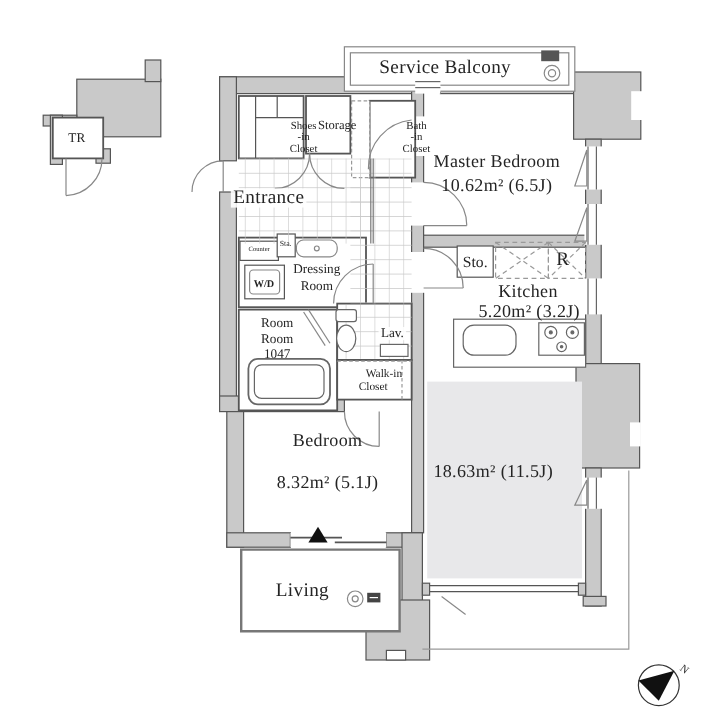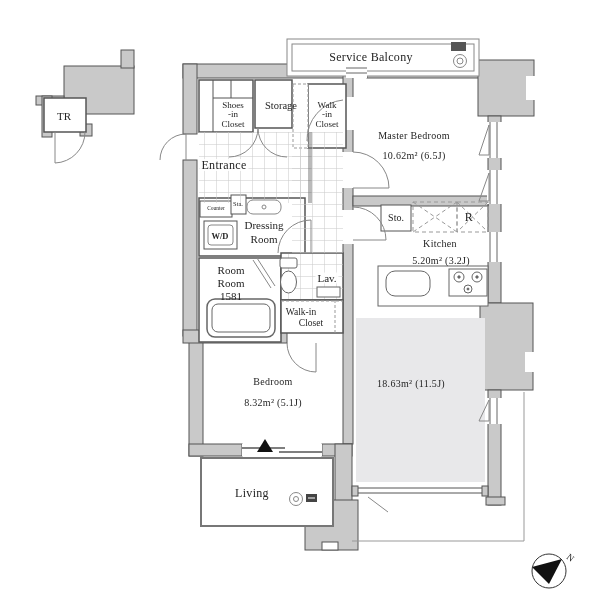--- a/index.html
+++ b/index.html
@@ -2,28 +2,28 @@
 <html><head>
 <meta charset="utf-8">
 <style>
   html,body{margin:0;padding:0;background:#fff;}
   #canvas{position:relative;width:600px;height:600px;background:#ffffff;overflow:hidden;
           font-family:"Liberation Serif","DejaVu Serif",serif;}
   #plan-svg{position:absolute;left:0;top:0;}
   .lbl{position:absolute;transform:translate(-50%,-50%);white-space:nowrap;color:#242424;
        line-height:1;text-align:center;font-family:"Liberation Serif","DejaVu Serif",serif;}
   .bg{background:rgba(255,255,255,.88);padding:0 2px;font-family:Liberation Serif, serif;}
-  .s13{font-size:10px;letter-spacing:.3px;}
-  .s12{font-size:12px;letter-spacing:.3px;}
+  .s13{font-size:15px;letter-spacing:.3px;}
+  .s12{font-size:16px;letter-spacing:.3px;}
   .s11{font-size:11px;}
   .s10{font-size:10.5px;padding-left:16px;}
   .s95{font-size:9.5px;}
-  .s9{font-size:9px;}
+  .s9{font-size:9px;margin-left:20px;}
   .s8{font-size:8.5px;font-weight:bold;}
-  .s7{font-size:10px;}
+  .s7{font-size:13px;}
   .s6{font-size:6.5px;}
   .s5{font-size:5.5px;}
 </style>
 </head>
 <body>
 
 <div id="canvas">
 
 <svg id="plan-svg" width="600" height="600" viewBox="0 0 600 600">
   <defs>
@@ -269,51 +269,51 @@
 
 <div class="lbl s12" style="left:371px;top:57px">Service Balcony</div>
 <div class="lbl s11" style="left:64px;top:116px">TR</div>
 
 <div class="lbl s9" style="left:233px;top:105px">Shoes</div>
 <div class="lbl s9" style="left:233px;top:114px">-in</div>
 <div class="lbl s9" style="left:233px;top:124px">Closet</div>
 
 <div class="lbl s10" style="left:273px;top:106px">Storage</div>
 
-<div class="lbl s9" style="left:327px;top:105px">Walk</div>
+<div class="lbl s9" style="left:327px;top:105px">Bath</div>
 <div class="lbl s9" style="left:327px;top:114px">-in</div>
 <div class="lbl s9" style="left:327px;top:124px">Closet</div>
 
 <div class="lbl s13" style="left:414px;top:136px">Master Bedroom</div>
 <div class="lbl s13" style="left:414px;top:156px">10.62m²  (6.5J)</div>
 
 <div class="lbl s12 bg" style="left:224px;top:165px">Entrance</div>
 
 <div class="lbl s5" style="left:216px;top:209px">Counter</div>
 <div class="lbl s6" style="left:238px;top:204px">Sta.</div>
 <div class="lbl s8" style="left:220px;top:236px">W/D</div>
 
 <div class="lbl s11" style="left:264px;top:225px">Dressing</div>
 <div class="lbl s11" style="left:264px;top:239px">Room</div>
 
 <div class="lbl s11" style="left:231px;top:270px">Room</div>
 <div class="lbl s11" style="left:231px;top:283px">Room</div>
-<div class="lbl s11" style="left:231px;top:296px">1581</div>
+<div class="lbl s11" style="left:231px;top:296px">1047</div>
 
 <div class="lbl s11 bg" style="left:327px;top:278px">Lav.</div>
 
-<div class="lbl s95" style="left:301px;top:313px">Walk-in</div>
+<div class="lbl s95" style="left:320px;top:313px">Walk-in</div>
 <div class="lbl s95" style="left:311px;top:324px">Closet</div>
 
 <div class="lbl s7" style="left:396px;top:218px">Sto.</div>
 <div class="lbl s12" style="left:469px;top:217px">R</div>
 
 <div class="lbl s13" style="left:440px;top:244px">Kitchen</div>
 <div class="lbl s13" style="left:441px;top:261px">5.20m²  (3.2J)</div>
 
-<div class="lbl s13" style="left:273px;top:382px">Bedroom</div>
+<div class="lbl s13" style="left:273px;top:368px">Bedroom</div>
 <div class="lbl s13" style="left:273px;top:403px">8.32m²  (5.1J)</div>
 
-<div class="lbl s13" style="left:411px;top:384px">18.63m²  (11.5J)</div>
+<div class="lbl s13" style="left:411px;top:394px">18.63m²  (11.5J)</div>
 
 <div class="lbl s12" style="left:252px;top:493px">Living</div>
 
 </div>
 
 </body></html>

